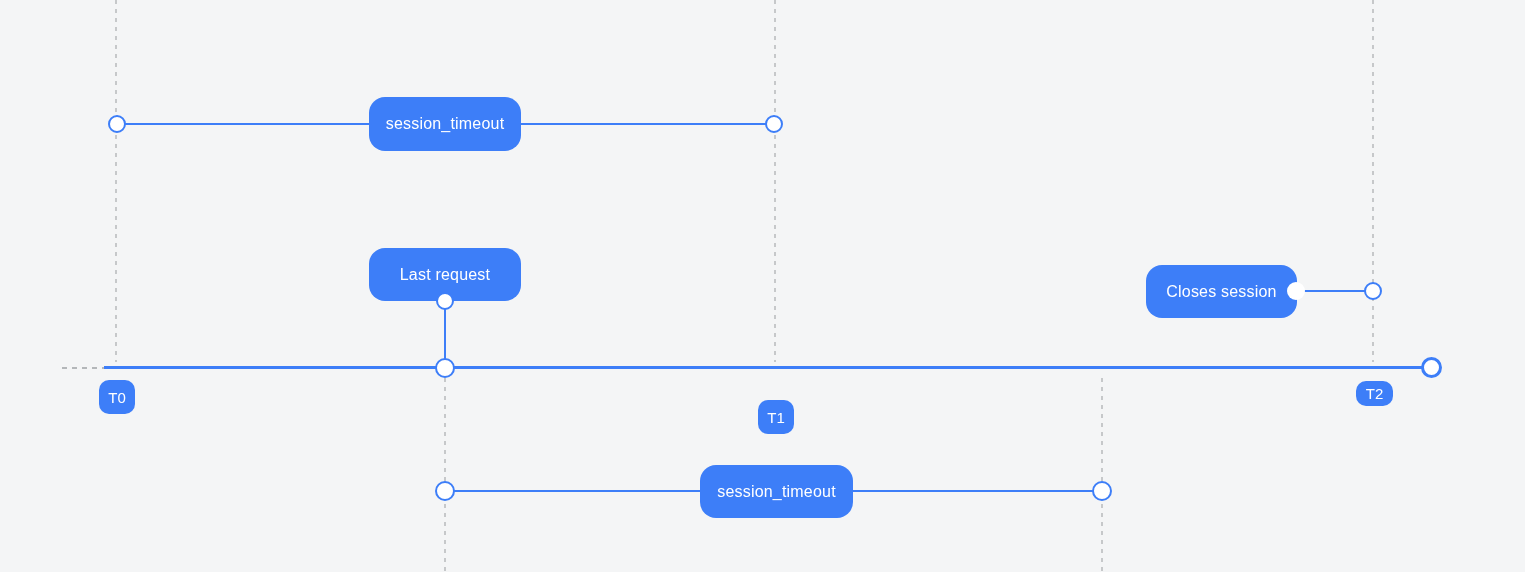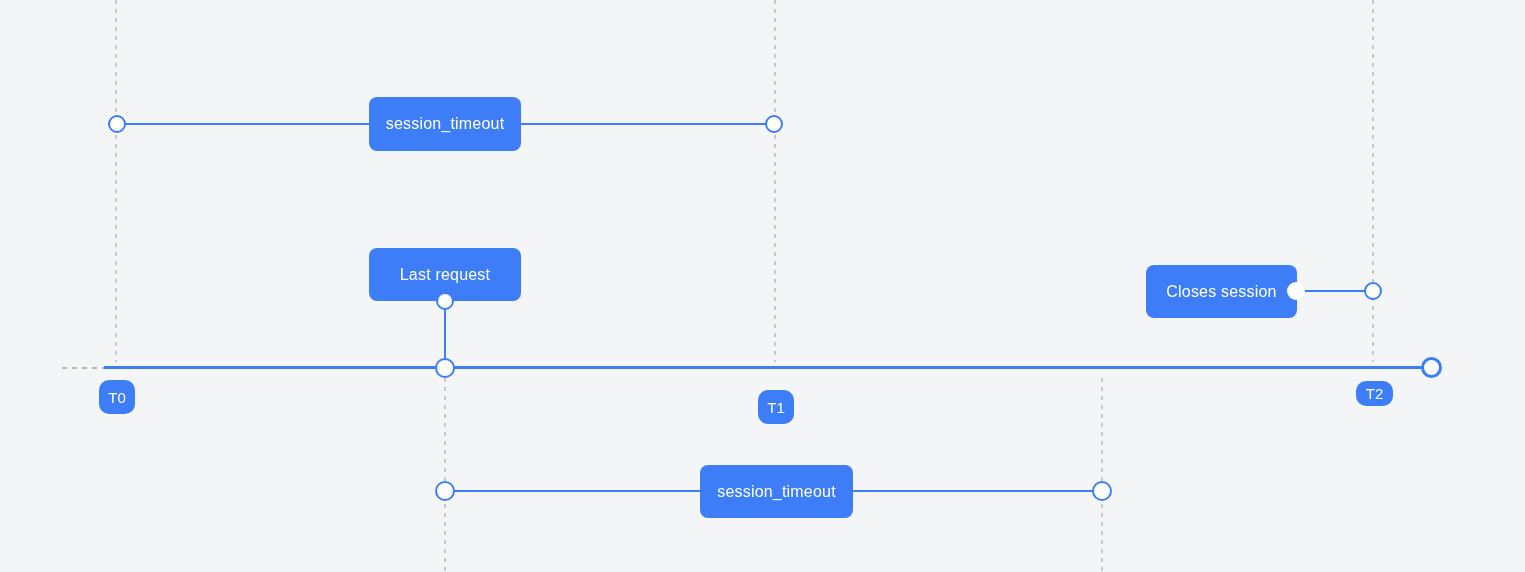--- a/index.html
+++ b/index.html
@@ -40,21 +40,21 @@
   .bline{
     position:absolute;
     background:var(--accent);
     z-index:2;
   }
   
   .ebox{
     position:absolute;
     background:var(--accent);
     color:var(--label-text);
-    border-radius:8px;
+    border-radius:16px;
     display:flex;align-items:center;justify-content:center;
     font-size:16px;
     letter-spacing:.2px;
     z-index:3;
   }
   
   .badge{
     position:absolute;
     background:var(--accent);
     color:var(--label-text);
@@ -96,21 +96,21 @@
 
   <div class="ebox" style="left:369px;top:97px;width:152px;height:54px;">session_timeout</div>
 
   <div class="ebox" style="left:1146px;top:265px;width:151px;height:53px;">Closes session</div>
 
   <div class="ebox" style="left:369px;top:248px;width:152px;height:53px;">Last request</div>
 
   <div class="ebox" style="left:700px;top:465px;width:153px;height:53px;">session_timeout</div>
 
   <div class="badge" style="left:99px;top:380px;width:36px;height:34px;">T0</div>
-  <div class="badge" style="left:758px;top:390px;width:36px;height:34px;">T1</div>
+  <div class="badge" style="left:758px;top:400px;width:36px;height:34px;">T1</div>
   <div class="badge" style="left:1356px;top:381px;width:37px;height:25px;">T2</div>
 
   <div class="node" style="left:108px;top:115px;width:18px;height:18px;"></div>
   <div class="node" style="left:765px;top:115px;width:18px;height:18px;"></div>
 
   <div class="node" style="left:436px;top:292px;width:18px;height:18px;"></div>
   <div class="node" style="left:435px;top:358px;width:20px;height:20px;"></div>
 
   <div class="node" style="left:1421px;top:357px;width:21px;height:21px;border-width:3px;"></div>
 

